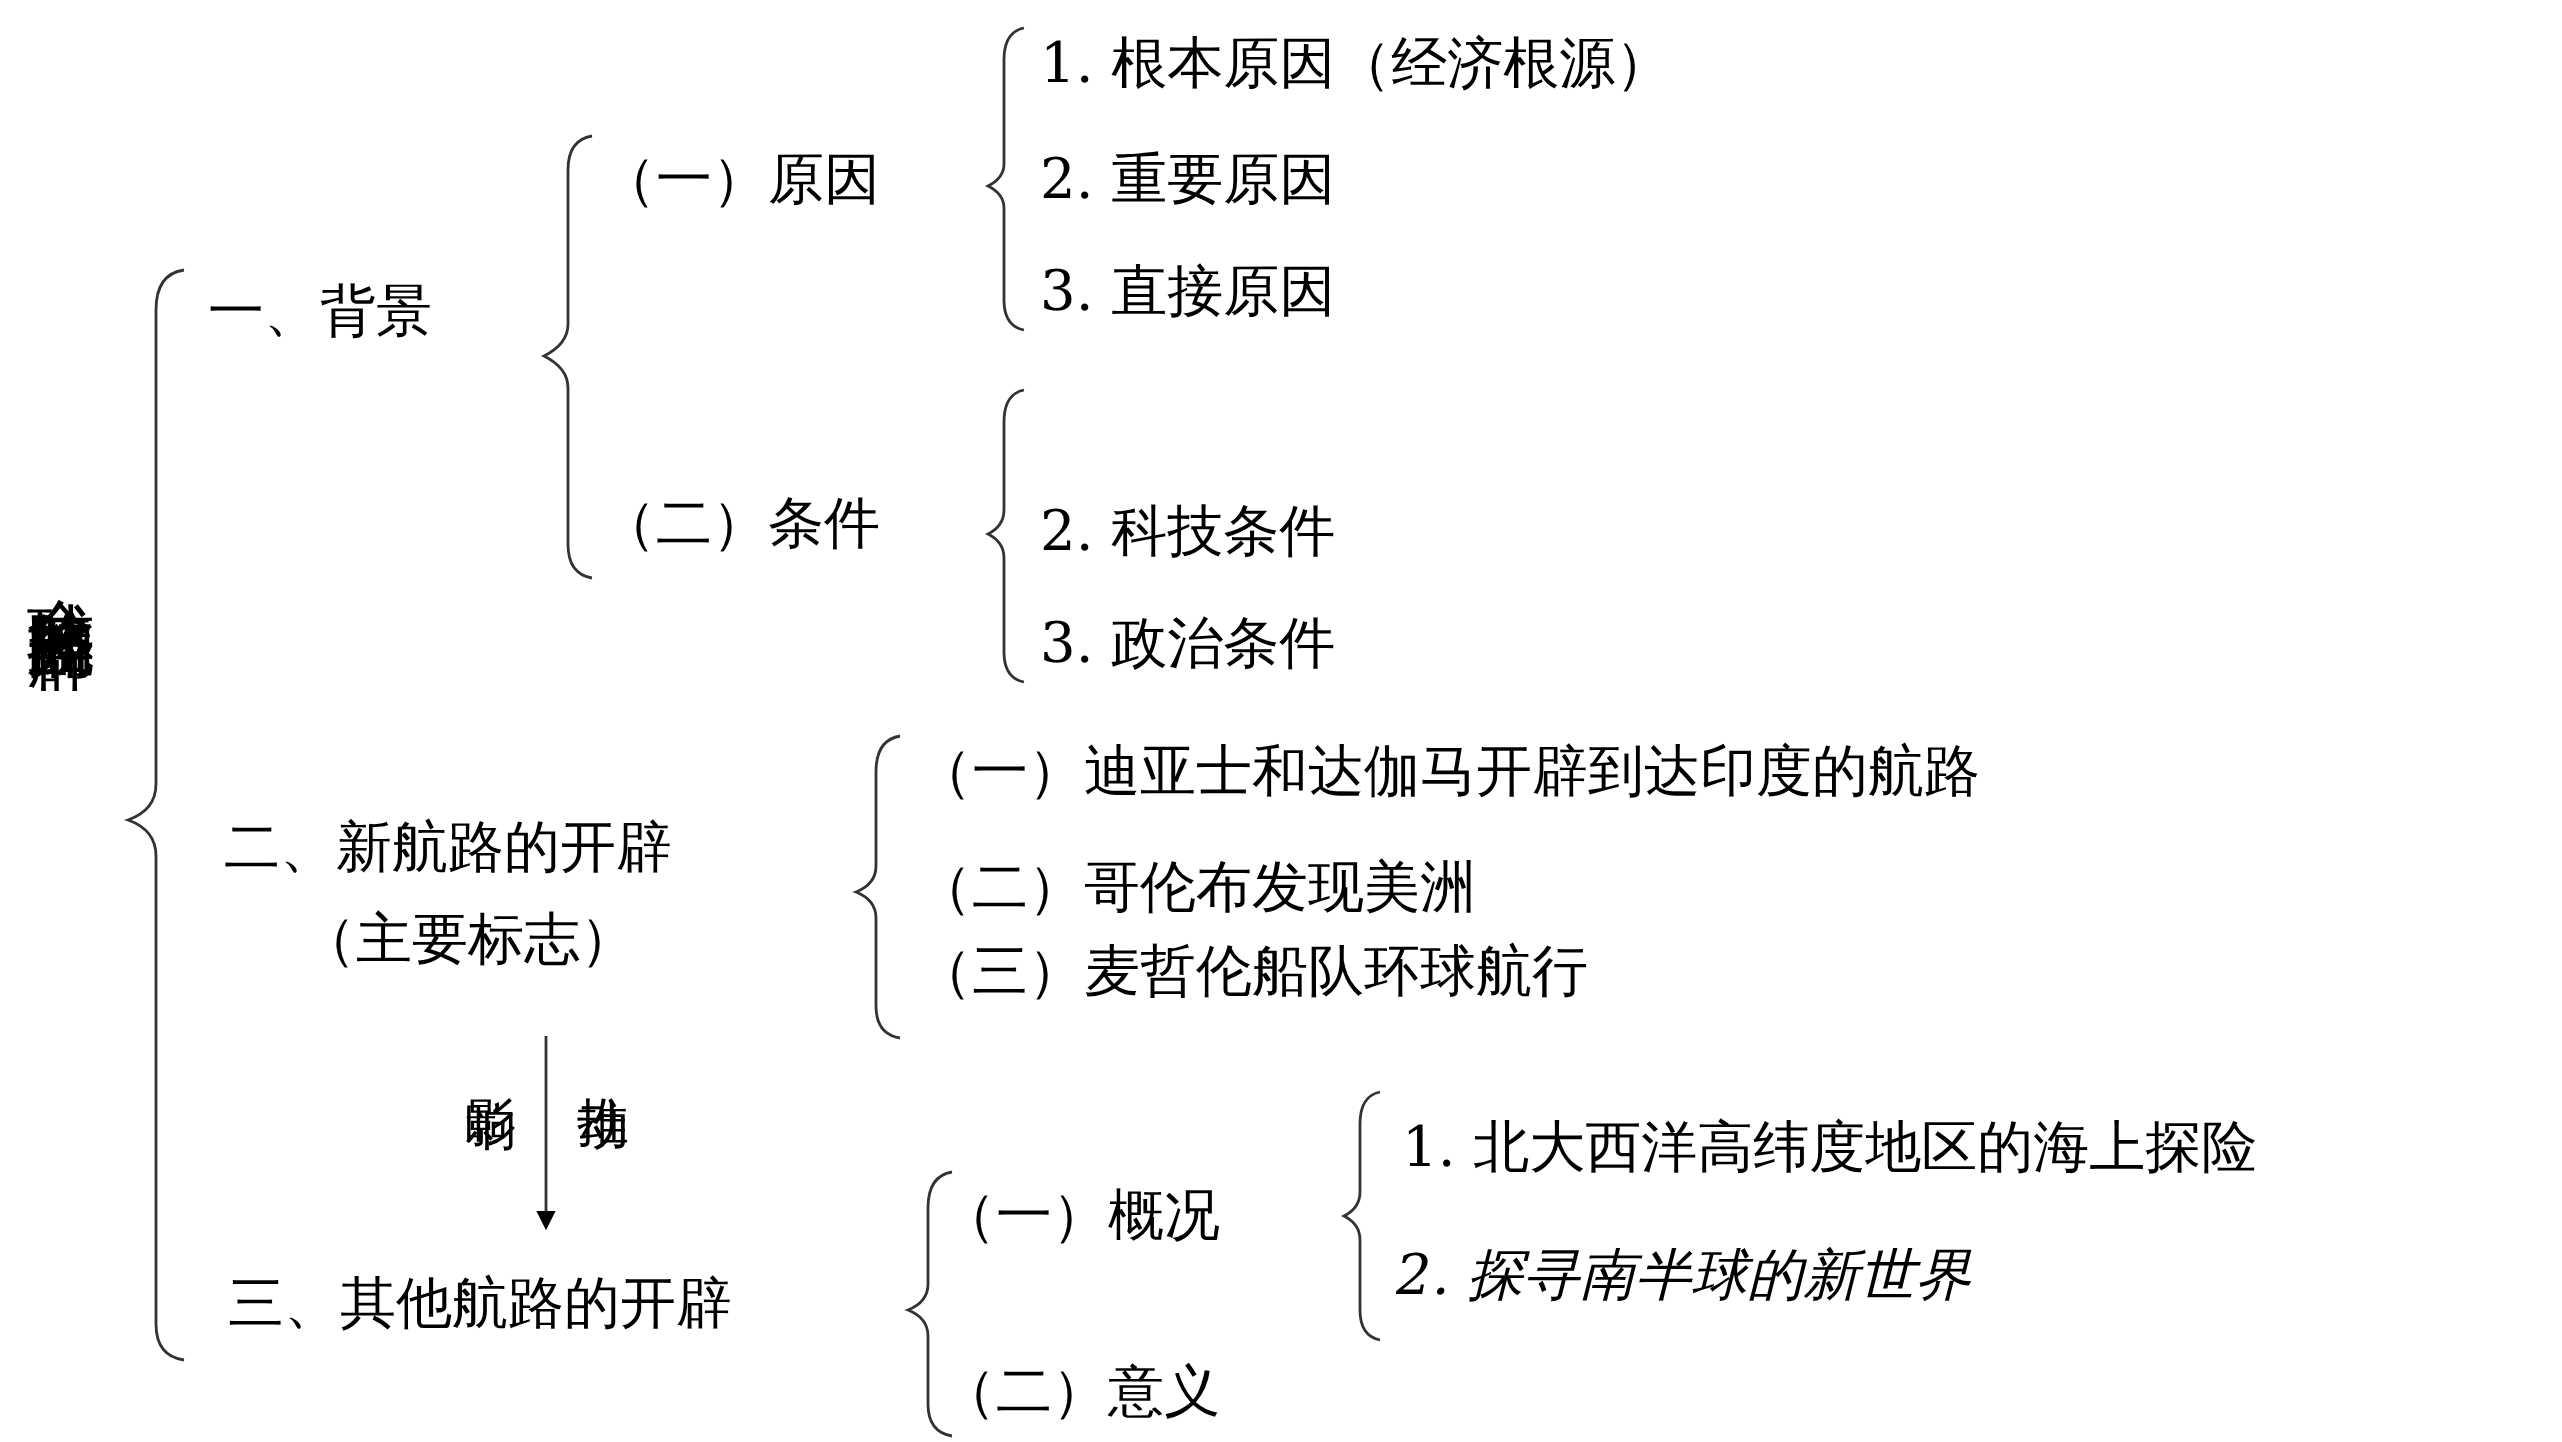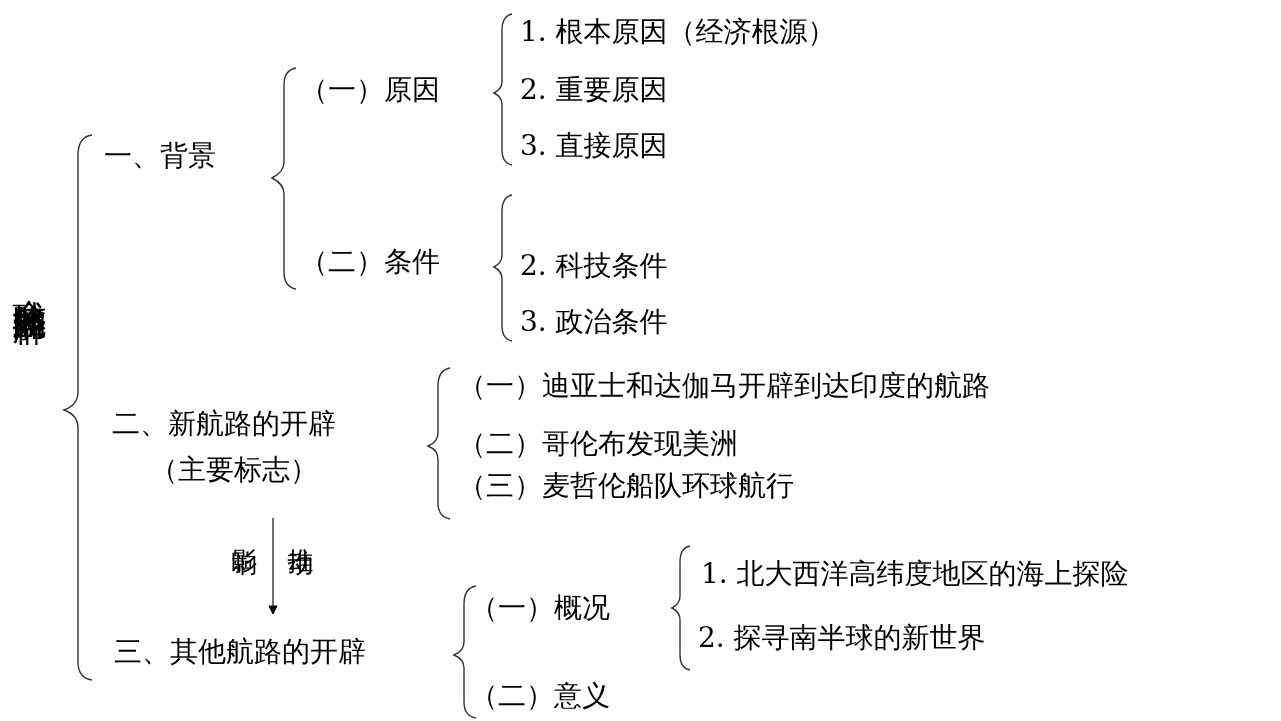--- a/index.html
+++ b/index.html
@@ -61,15 +61,15 @@
   <div class="t" style="left:458px; top:426px;">（二）哥伦布发现美洲</div>
   <div class="t" style="left:458px; top:368px;">（一）迪亚士和达伽马开辟到达印度的航路</div>
   <div class="t" style="left:458px; top:468px;">（三）麦哲伦船队环球航行</div>
 
   <div class="t vertical small" style="left:230px; top:528px;">影响</div>
   <div class="t vertical small" style="left:286px; top:528px;">推动</div>
 
   <div class="t" style="left:102px; top:634px;margin-left:12px;">三、其他航路的开辟</div>
   <div class="t" style="left:470px; top:590px;">（一）概况</div>
   <div class="t" style="left:701px; top:556px;">1. 北大西洋高纬度地区的海上探险</div>
-  <div class="t" style="left:698px; top:620px;">2. 探寻南半球的新世界</div>
+  <div class="t" style="left:698px; top:620px;font-style:italic;">2. 探寻南半球的新世界</div>
   <div class="t" style="left:470px; top:678px;">（二）意义</div>
 </div>
 
 </body></html>

